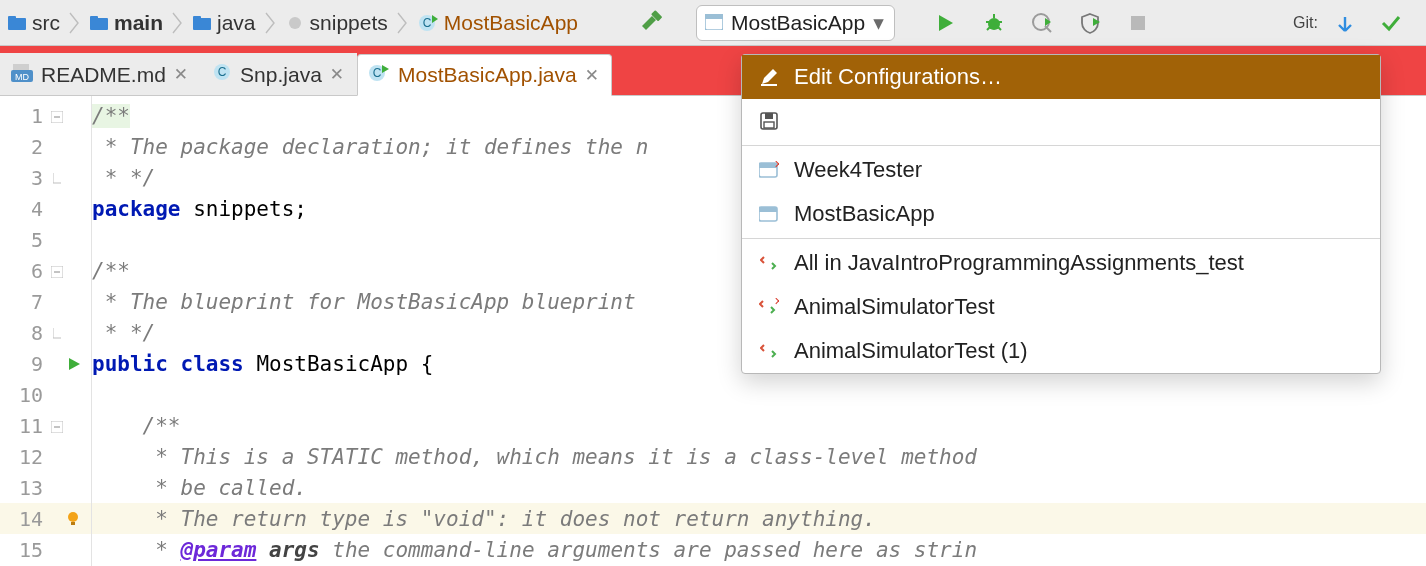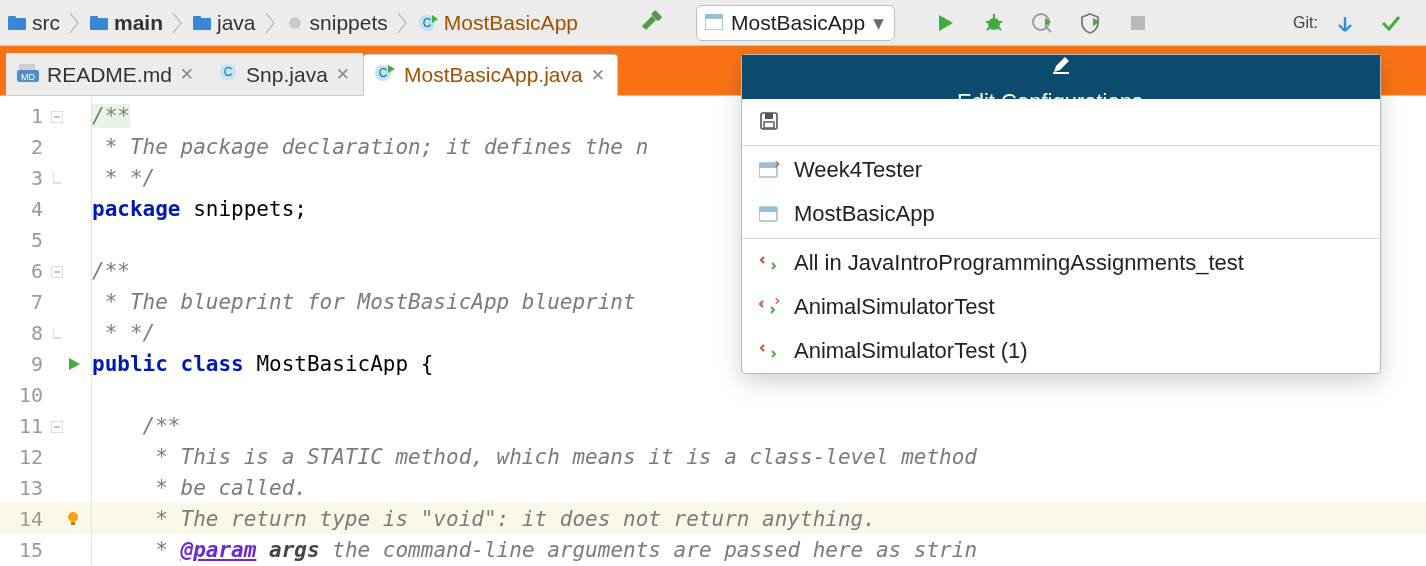--- a/index.html
+++ b/index.html
@@ -69,23 +69,22 @@
 
   .right-tools { display:flex; align-items:center; gap:10px; margin-left:6px;}
   .vcs { display:flex; align-items:center; gap:8px; margin-left:auto; padding-right:10px;}
   .vcs-label { color:#444; font-size:16px; }
 
   
   .tabs-bar {
     display:flex;
     align-items:flex-end;
     height:50px;
-    background:#f97316;
+    background:#ef4444;
     border-bottom:1px solid #c9c9c9;
-    padding-left:6px;
     gap:0;
   }
   .file-tab {
     display:flex; align-items:center;
     height:42px;
     padding:0 12px 0 10px;
     background:#ececec;
     border:1px solid transparent;
     border-bottom:none;
     font-size:21px;
@@ -184,23 +183,22 @@
     font-size:22px;
   }
   .dd-item {
     display:flex; align-items:center;
     height:44px;
     padding:0 16px;
     gap:14px;
     color:#222;
   }
   .dd-item.selected {
-    background:#0c4a6e;
+    background:#a16207;
     color:#fff;
-    flex-direction:column;
   }
   .dd-sep { height:1px; background:#d6d6d6; margin:2px 0;}
   .dd-icon { width:22px; display:flex; justify-content:center; }
 </style>
 </head>
 <body>
 
 <div class="navbar">
   <div class="breadcrumb">
 

